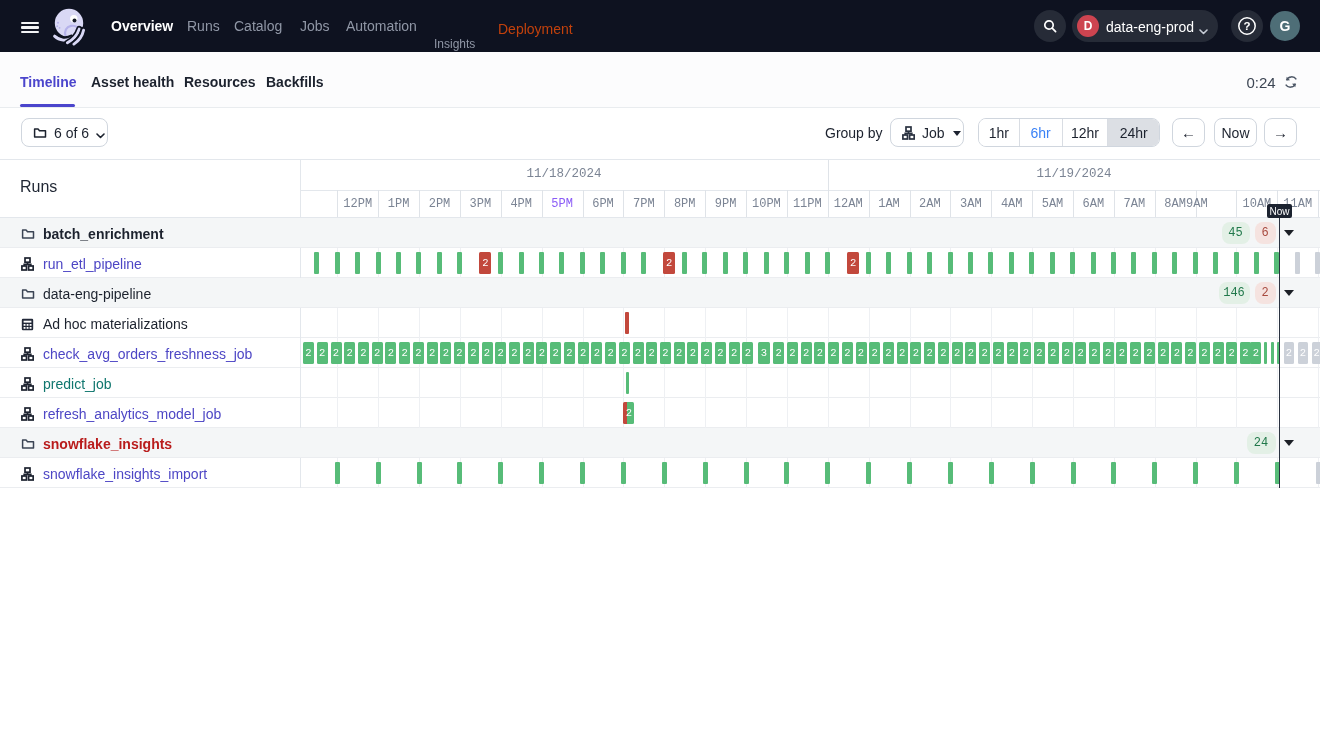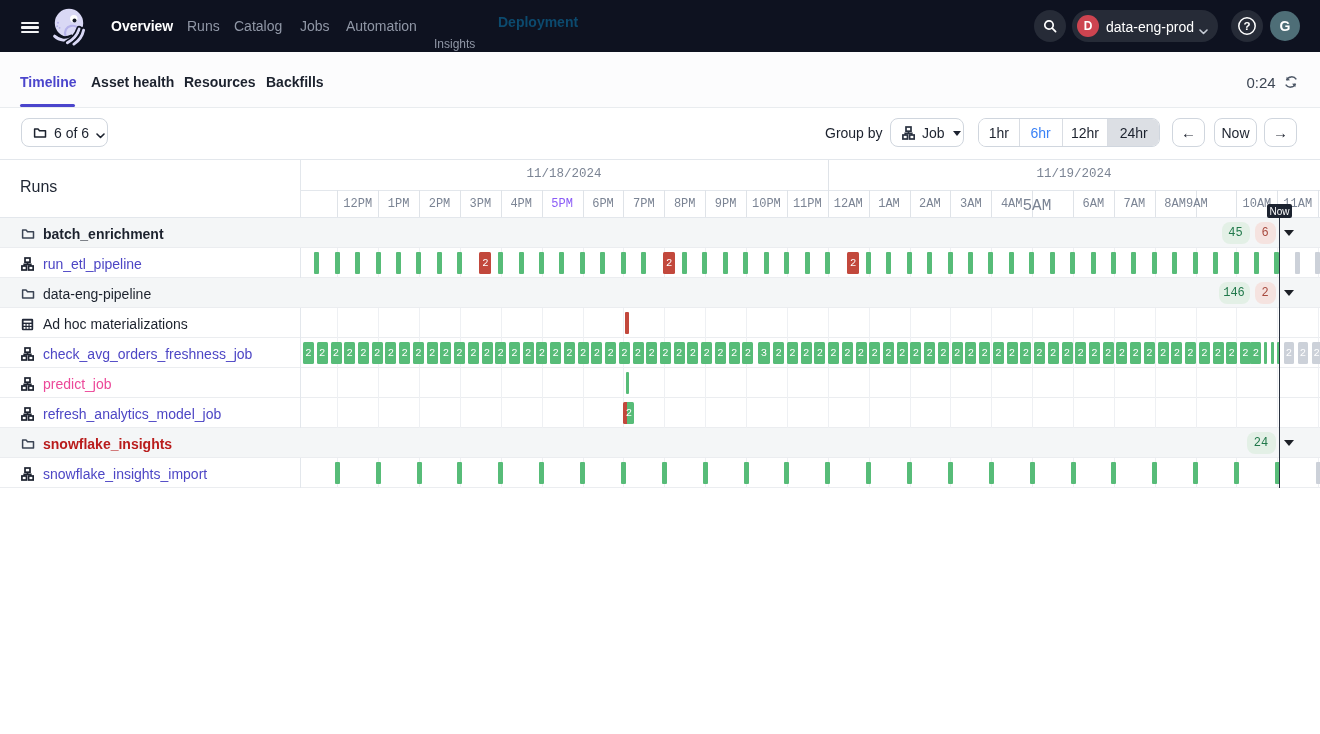--- a/index.html
+++ b/index.html
@@ -26,21 +26,21 @@
 <path d="M15.4 34.8 C21 31.7 25.2 27.4 27.2 21.1" fill="none" stroke="#d9d8f5" stroke-width="2.9" stroke-linecap="round"></path>
 <path d="M21.8 36.2 C26.8 32.8 30.3 28.0 31.5 21.9" fill="none" stroke="#0e1220" stroke-width="6.0" stroke-linecap="round"></path>
 <path d="M21.9 36.1 C26.9 32.7 30.4 28.0 31.6 22.1" fill="none" stroke="#d9d8f5" stroke-width="2.8" stroke-linecap="round"></path>
 </svg></div>
 <div class="abs" style="left:111px;top:19px;font-size:14px;font-weight:600;color:#ffffff;line-height:15px">Overview</div>
 <div class="abs" style="left:187px;top:19px;font-size:14px;font-weight:500;color:#9097a6;line-height:15px">Runs</div>
 <div class="abs" style="left:234px;top:19px;font-size:14px;font-weight:500;color:#9097a6;line-height:15px">Catalog</div>
 <div class="abs" style="left:300px;top:19px;font-size:14px;font-weight:500;color:#9097a6;line-height:15px">Jobs</div>
 <div class="abs" style="left:346px;top:19px;font-size:14px;font-weight:500;color:#9097a6;line-height:15px">Automation</div>
 <div class="abs" style="left:434px;top:37px;font-size:12px;font-weight:500;color:#9097a6;line-height:15px">Insights</div>
-<div class="abs" style="left:498px;top:15px;font-size:14px;font-weight:700;color:#0c4a6e;line-height:15px">Deployment</div>
+<div class="abs" style="left:498px;top:22px;font-size:14px;font-weight:400;color:#c2410c;line-height:15px">Deployment</div>
 <div class="abs" style="left:1034px;top:10px;width:32px;height:32px;border-radius:50%;background:#262b37;display:flex;align-items:center;justify-content:center">
       <svg width="14" height="14" viewBox="0 0 14 14" style="">
         <circle cx="6" cy="6" r="4.2" fill="none" stroke="#fff" stroke-width="1.7"></circle>
         <path d="M9.2 9.2 L12.6 12.6" stroke="#fff" stroke-width="1.7" stroke-linecap="round"></path>
       </svg>
     </div>
 <div class="abs" style="left:1072px;top:10px;width:146px;height:32px;border-radius:16px;background:#262b37"></div>
 <div class="abs" style="left:1077px;top:15px;width:22px;height:22px;border-radius:50%;background:#cd4450;color:#fff;font-size:12px;font-weight:700;display:flex;align-items:center;justify-content:center">D</div>
 <div class="abs" style="left:1106px;top:19px;font-size:14px;font-weight:500;color:#fff">data-eng-prod</div>
 <div class="abs" style="left:1199px;top:21px"><svg width="9" height="6" viewBox="0 0 9 6" style="">
@@ -141,21 +141,21 @@
 <div class="abs mono" style="left:613.8px;top:197px;width:60px;text-align:center;font-size:12px;color:#7b8494">7PM</div>
 <div class="abs mono" style="left:654.7px;top:197px;width:60px;text-align:center;font-size:12px;color:#7b8494">8PM</div>
 <div class="abs mono" style="left:695.6px;top:197px;width:60px;text-align:center;font-size:12px;color:#7b8494">9PM</div>
 <div class="abs mono" style="left:736.4px;top:197px;width:60px;text-align:center;font-size:12px;color:#7b8494">10PM</div>
 <div class="abs mono" style="left:777.3px;top:197px;width:60px;text-align:center;font-size:12px;color:#7b8494">11PM</div>
 <div class="abs mono" style="left:818.2px;top:197px;width:60px;text-align:center;font-size:12px;color:#7b8494">12AM</div>
 <div class="abs mono" style="left:859.0px;top:197px;width:60px;text-align:center;font-size:12px;color:#7b8494">1AM</div>
 <div class="abs mono" style="left:899.9px;top:197px;width:60px;text-align:center;font-size:12px;color:#7b8494">2AM</div>
 <div class="abs mono" style="left:940.8px;top:197px;width:60px;text-align:center;font-size:12px;color:#7b8494">3AM</div>
 <div class="abs mono" style="left:981.7px;top:197px;width:60px;text-align:center;font-size:12px;color:#7b8494">4AM</div>
-<div class="abs mono" style="left:1022.5px;top:197px;width:60px;text-align:left;font-size:16px;color:#7b8494">5AM</div>
+<div class="abs mono" style="left:1022.5px;top:197px;width:60px;text-align:center;font-size:12px;color:#7b8494">5AM</div>
 <div class="abs mono" style="left:1063.4px;top:197px;width:60px;text-align:center;font-size:12px;color:#7b8494">6AM</div>
 <div class="abs mono" style="left:1104.3px;top:197px;width:60px;text-align:center;font-size:12px;color:#7b8494">7AM</div>
 <div class="abs mono" style="left:1145.1px;top:197px;width:60px;text-align:center;font-size:12px;color:#7b8494">8AM</div>
 <div class="abs mono" style="left:1186.0px;top:197px;width:60px;text-align:left;font-size:12px;color:#7b8494">9AM</div>
 <div class="abs mono" style="left:1226.9px;top:197px;width:60px;text-align:center;font-size:12px;color:#7b8494">10AM</div>
 <div class="abs mono" style="left:1267.7px;top:197px;width:60px;text-align:center;font-size:12px;color:#7b8494">11AM</div>
 <div class="abs" style="left:0;top:218px;width:1320px;height:30px;background:#f4f6f7;border-bottom:1px solid #ebedf0"></div>
 <div class="abs" style="left:21px;top:226.5px"><svg width="14" height="14" viewBox="0 0 14 14" style="">
         <path d="M1.6 3.1 h3.6 l1.3 1.7 h6 v6.3 h-10.9 z" fill="none" stroke="#3a4454" stroke-width="1.5" stroke-linejoin="round"></path>
       </svg></div>
@@ -309,21 +309,21 @@
 <div class="abs" style="left:1318.2px;top:368px;width:1px;height:30px;background:#eef0f3"></div>
 <div class="abs" style="left:300px;top:368px;width:1px;height:30px;background:#e3e7ec"></div>
 <div class="abs" style="left:21px;top:376.5px"><svg width="13" height="14" viewBox="0 0 13 14" style="">
         <g fill="none" stroke="#1d2330" stroke-width="1.7">
           <rect x="4.0" y="1.0" width="5.0" height="4.2"></rect>
           <rect x="0.9" y="9.0" width="4.6" height="4.0"></rect>
           <rect x="7.6" y="9.0" width="4.6" height="4.0"></rect>
           <path d="M6.5 5.2 v2 M3.2 9 v-1.6 h6.6 V9"></path>
         </g>
       </svg></div>
-<div class="abs" style="left:43px;top:376px;font-size:14px;color:#ec4899">predict_job</div>
+<div class="abs" style="left:43px;top:376px;font-size:14px;color:#0f766e">predict_job</div>
 <div class="abs" style="left:0;top:398px;width:1320px;height:30px;background:#fff;border-bottom:1px solid #ebedf0"></div>
 <div class="abs" style="left:337.3px;top:398px;width:1px;height:30px;background:#eef0f3"></div>
 <div class="abs" style="left:378.2px;top:398px;width:1px;height:30px;background:#eef0f3"></div>
 <div class="abs" style="left:419.0px;top:398px;width:1px;height:30px;background:#eef0f3"></div>
 <div class="abs" style="left:459.9px;top:398px;width:1px;height:30px;background:#eef0f3"></div>
 <div class="abs" style="left:500.8px;top:398px;width:1px;height:30px;background:#eef0f3"></div>
 <div class="abs" style="left:541.6px;top:398px;width:1px;height:30px;background:#eef0f3"></div>
 <div class="abs" style="left:582.5px;top:398px;width:1px;height:30px;background:#eef0f3"></div>
 <div class="abs" style="left:623.4px;top:398px;width:1px;height:30px;background:#eef0f3"></div>
 <div class="abs" style="left:664.3px;top:398px;width:1px;height:30px;background:#eef0f3"></div>

